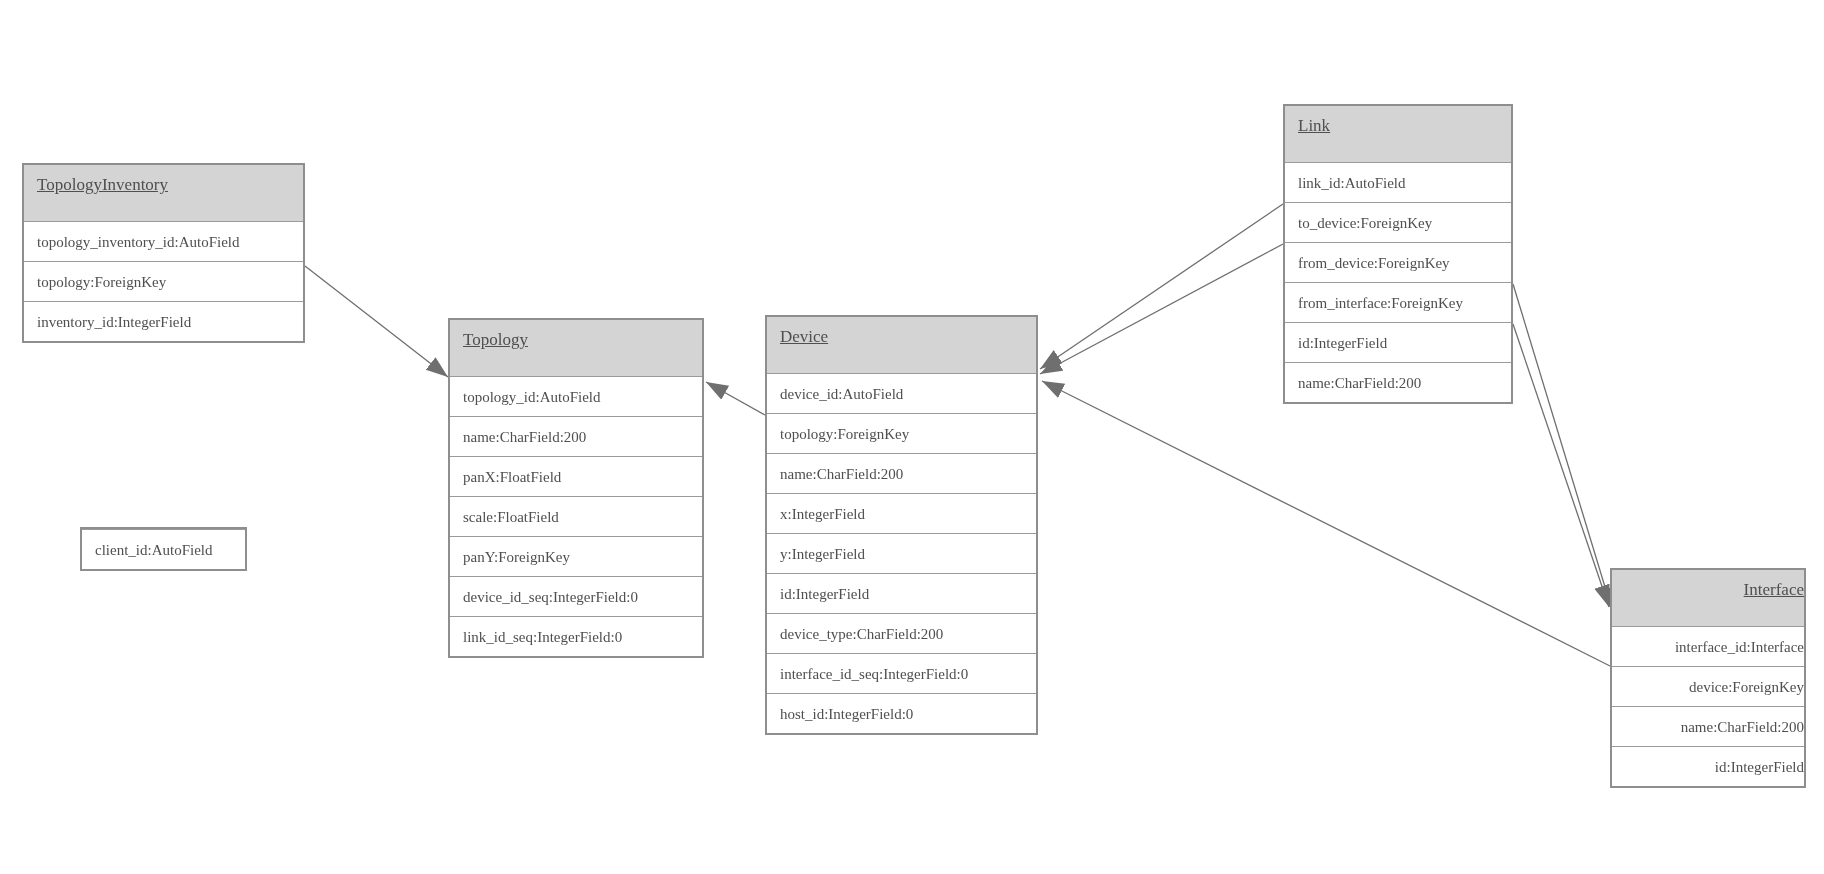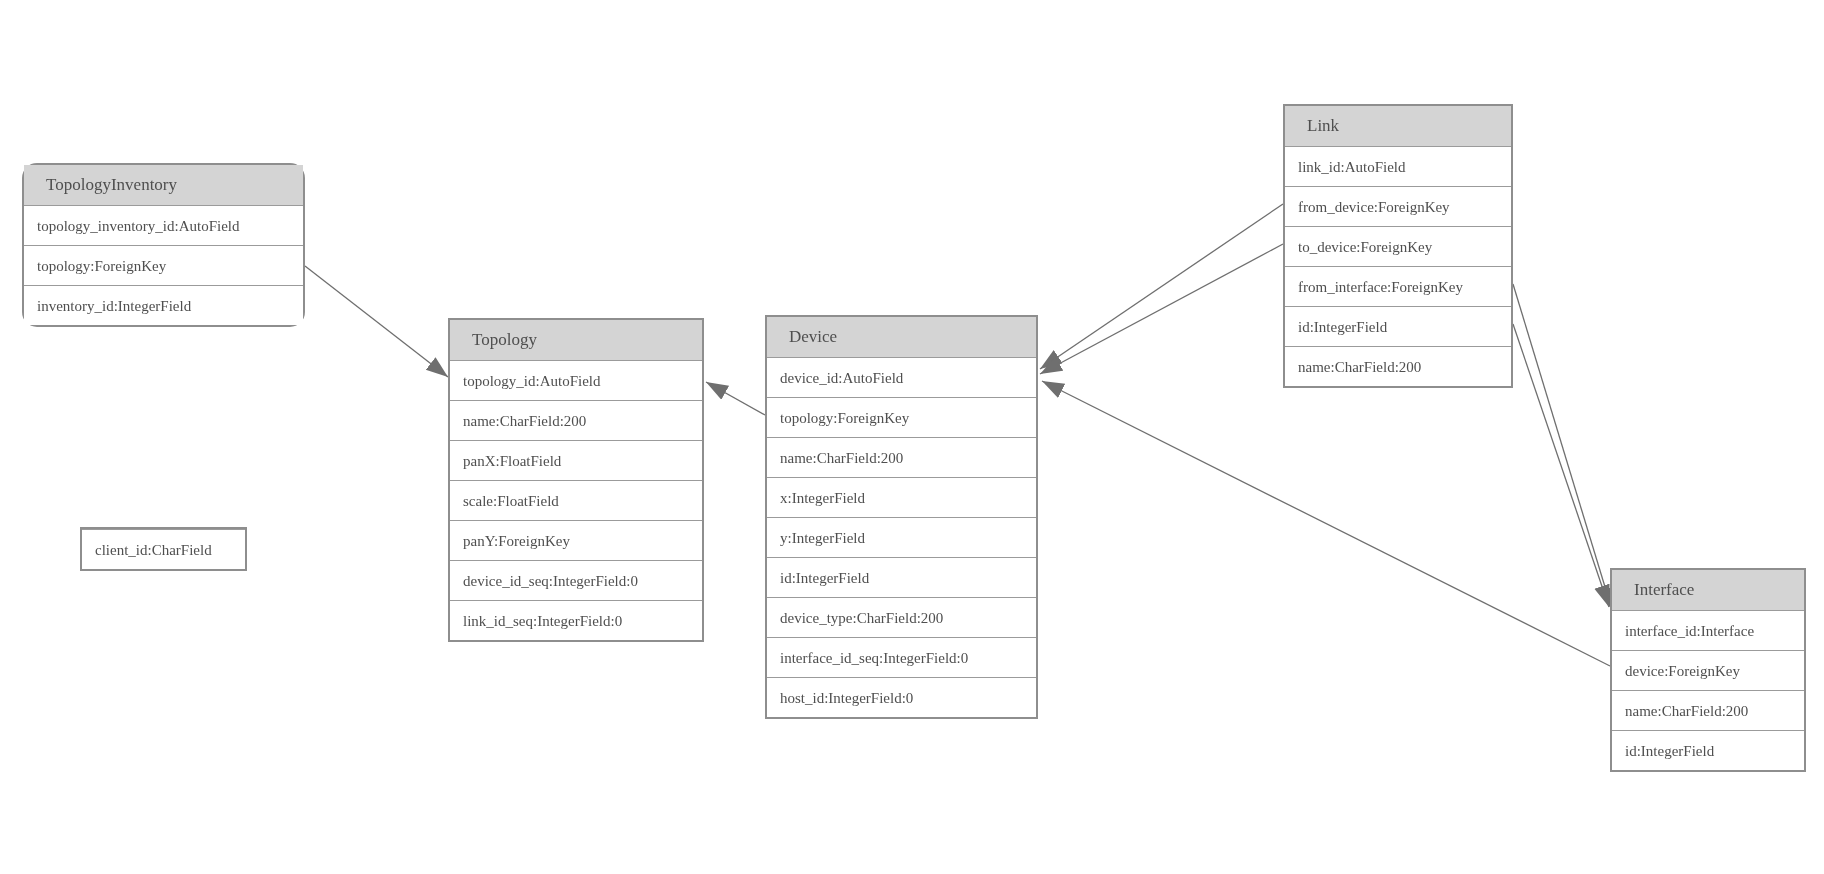--- a/index.html
+++ b/index.html
@@ -24,28 +24,29 @@
     z-index: 0;
   }
   .entity {
     position: absolute;
     z-index: 1;
     border: 2px solid var(--border-strong, #8e8e8e);
     background: #ffffff;
     box-sizing: border-box;
   }
   .entity-header {
-    height: 40px;
+    height: 56px;
     line-height: 40px;
-    padding-left: 22px;
+    padding-left: 13px;
     background: var(--header-fill, #d4d4d4);
     color: var(--text-color, #4f4f4f);
     font-size: 17px;
     white-space: nowrap;
     overflow: hidden;
+    text-decoration: underline;
   }
   .entity-field {
     height: 40px;
     line-height: 40px;
     padding-left: 13px;
     border-top: 1px solid var(--border-light, #9b9b9b);
     background: #ffffff;
     color: var(--text-color, #4f4f4f);
     font-size: 15px;
     white-space: nowrap;
@@ -67,60 +68,60 @@
         <line x1="305" y1="266" x2="448" y2="377" stroke="#6f6f6f" stroke-width="1.3" marker-end="url(#arrowhead)"></line>
         <line x1="765" y1="415" x2="706" y2="382" stroke="#6f6f6f" stroke-width="1.3" marker-end="url(#arrowhead)"></line>
         <line x1="1283" y1="204" x2="1040" y2="369" stroke="#6f6f6f" stroke-width="1.3" marker-end="url(#arrowhead)"></line>
         <line x1="1283" y1="244" x2="1040" y2="374" stroke="#6f6f6f" stroke-width="1.3" marker-end="url(#arrowhead)"></line>
         <line x1="1513" y1="284" x2="1612" y2="610" stroke="#6f6f6f" stroke-width="1.3" marker-end="url(#arrowhead)"></line>
         <line x1="1513" y1="324" x2="1609" y2="607" stroke="#6f6f6f" stroke-width="1.3" marker-end="url(#arrowhead)"></line>
         <line x1="1610" y1="666" x2="1042" y2="381" stroke="#6f6f6f" stroke-width="1.3" marker-end="url(#arrowhead)"></line>
       </g>
   </svg>
 
-<div class="entity" style="left: 22px; top: 163px; width: 283px; border-radius: 15px;">
+<div class="entity" style="left: 22px; top: 163px; width: 283px;">
       <div class="entity-header">TopologyInventory</div>
       <div class="entity-field">topology_inventory_id:AutoField</div>
       <div class="entity-field">topology:ForeignKey</div>
       <div class="entity-field">inventory_id:IntegerField</div>
     </div>
     <div class="entity" style="left: 448px; top: 318px; width: 256px;">
       <div class="entity-header">Topology</div>
       <div class="entity-field">topology_id:AutoField</div>
       <div class="entity-field">name:CharField:200</div>
       <div class="entity-field">panX:FloatField</div>
       <div class="entity-field">scale:FloatField</div>
       <div class="entity-field">panY:ForeignKey</div>
       <div class="entity-field">device_id_seq:IntegerField:0</div>
       <div class="entity-field">link_id_seq:IntegerField:0</div>
     </div>
     <div class="entity" style="left: 80px; top: 527px; width: 167px;">
-      <div class="entity-field">client_id:CharField</div>
+      <div class="entity-field">client_id:AutoField</div>
     </div>
     <div class="entity" style="left: 765px; top: 315px; width: 273px;">
       <div class="entity-header">Device</div>
       <div class="entity-field">device_id:AutoField</div>
       <div class="entity-field">topology:ForeignKey</div>
       <div class="entity-field">name:CharField:200</div>
       <div class="entity-field">x:IntegerField</div>
       <div class="entity-field">y:IntegerField</div>
       <div class="entity-field">id:IntegerField</div>
       <div class="entity-field">device_type:CharField:200</div>
       <div class="entity-field">interface_id_seq:IntegerField:0</div>
       <div class="entity-field">host_id:IntegerField:0</div>
     </div>
     <div class="entity" style="left: 1283px; top: 104px; width: 230px;">
       <div class="entity-header">Link</div>
       <div class="entity-field">link_id:AutoField</div>
+      <div class="entity-field">to_device:ForeignKey</div>
       <div class="entity-field">from_device:ForeignKey</div>
-      <div class="entity-field">to_device:ForeignKey</div>
       <div class="entity-field">from_interface:ForeignKey</div>
       <div class="entity-field">id:IntegerField</div>
       <div class="entity-field">name:CharField:200</div>
     </div>
-    <div class="entity" style="left: 1610px; top: 568px; width: 196px;">
+    <div class="entity" style="left: 1610px; top: 568px; width: 196px; text-align: right;">
       <div class="entity-header">Interface</div>
       <div class="entity-field">interface_id:Interface</div>
       <div class="entity-field">device:ForeignKey</div>
       <div class="entity-field">name:CharField:200</div>
       <div class="entity-field">id:IntegerField</div>
     </div>
   </div>
 
 </body></html>

